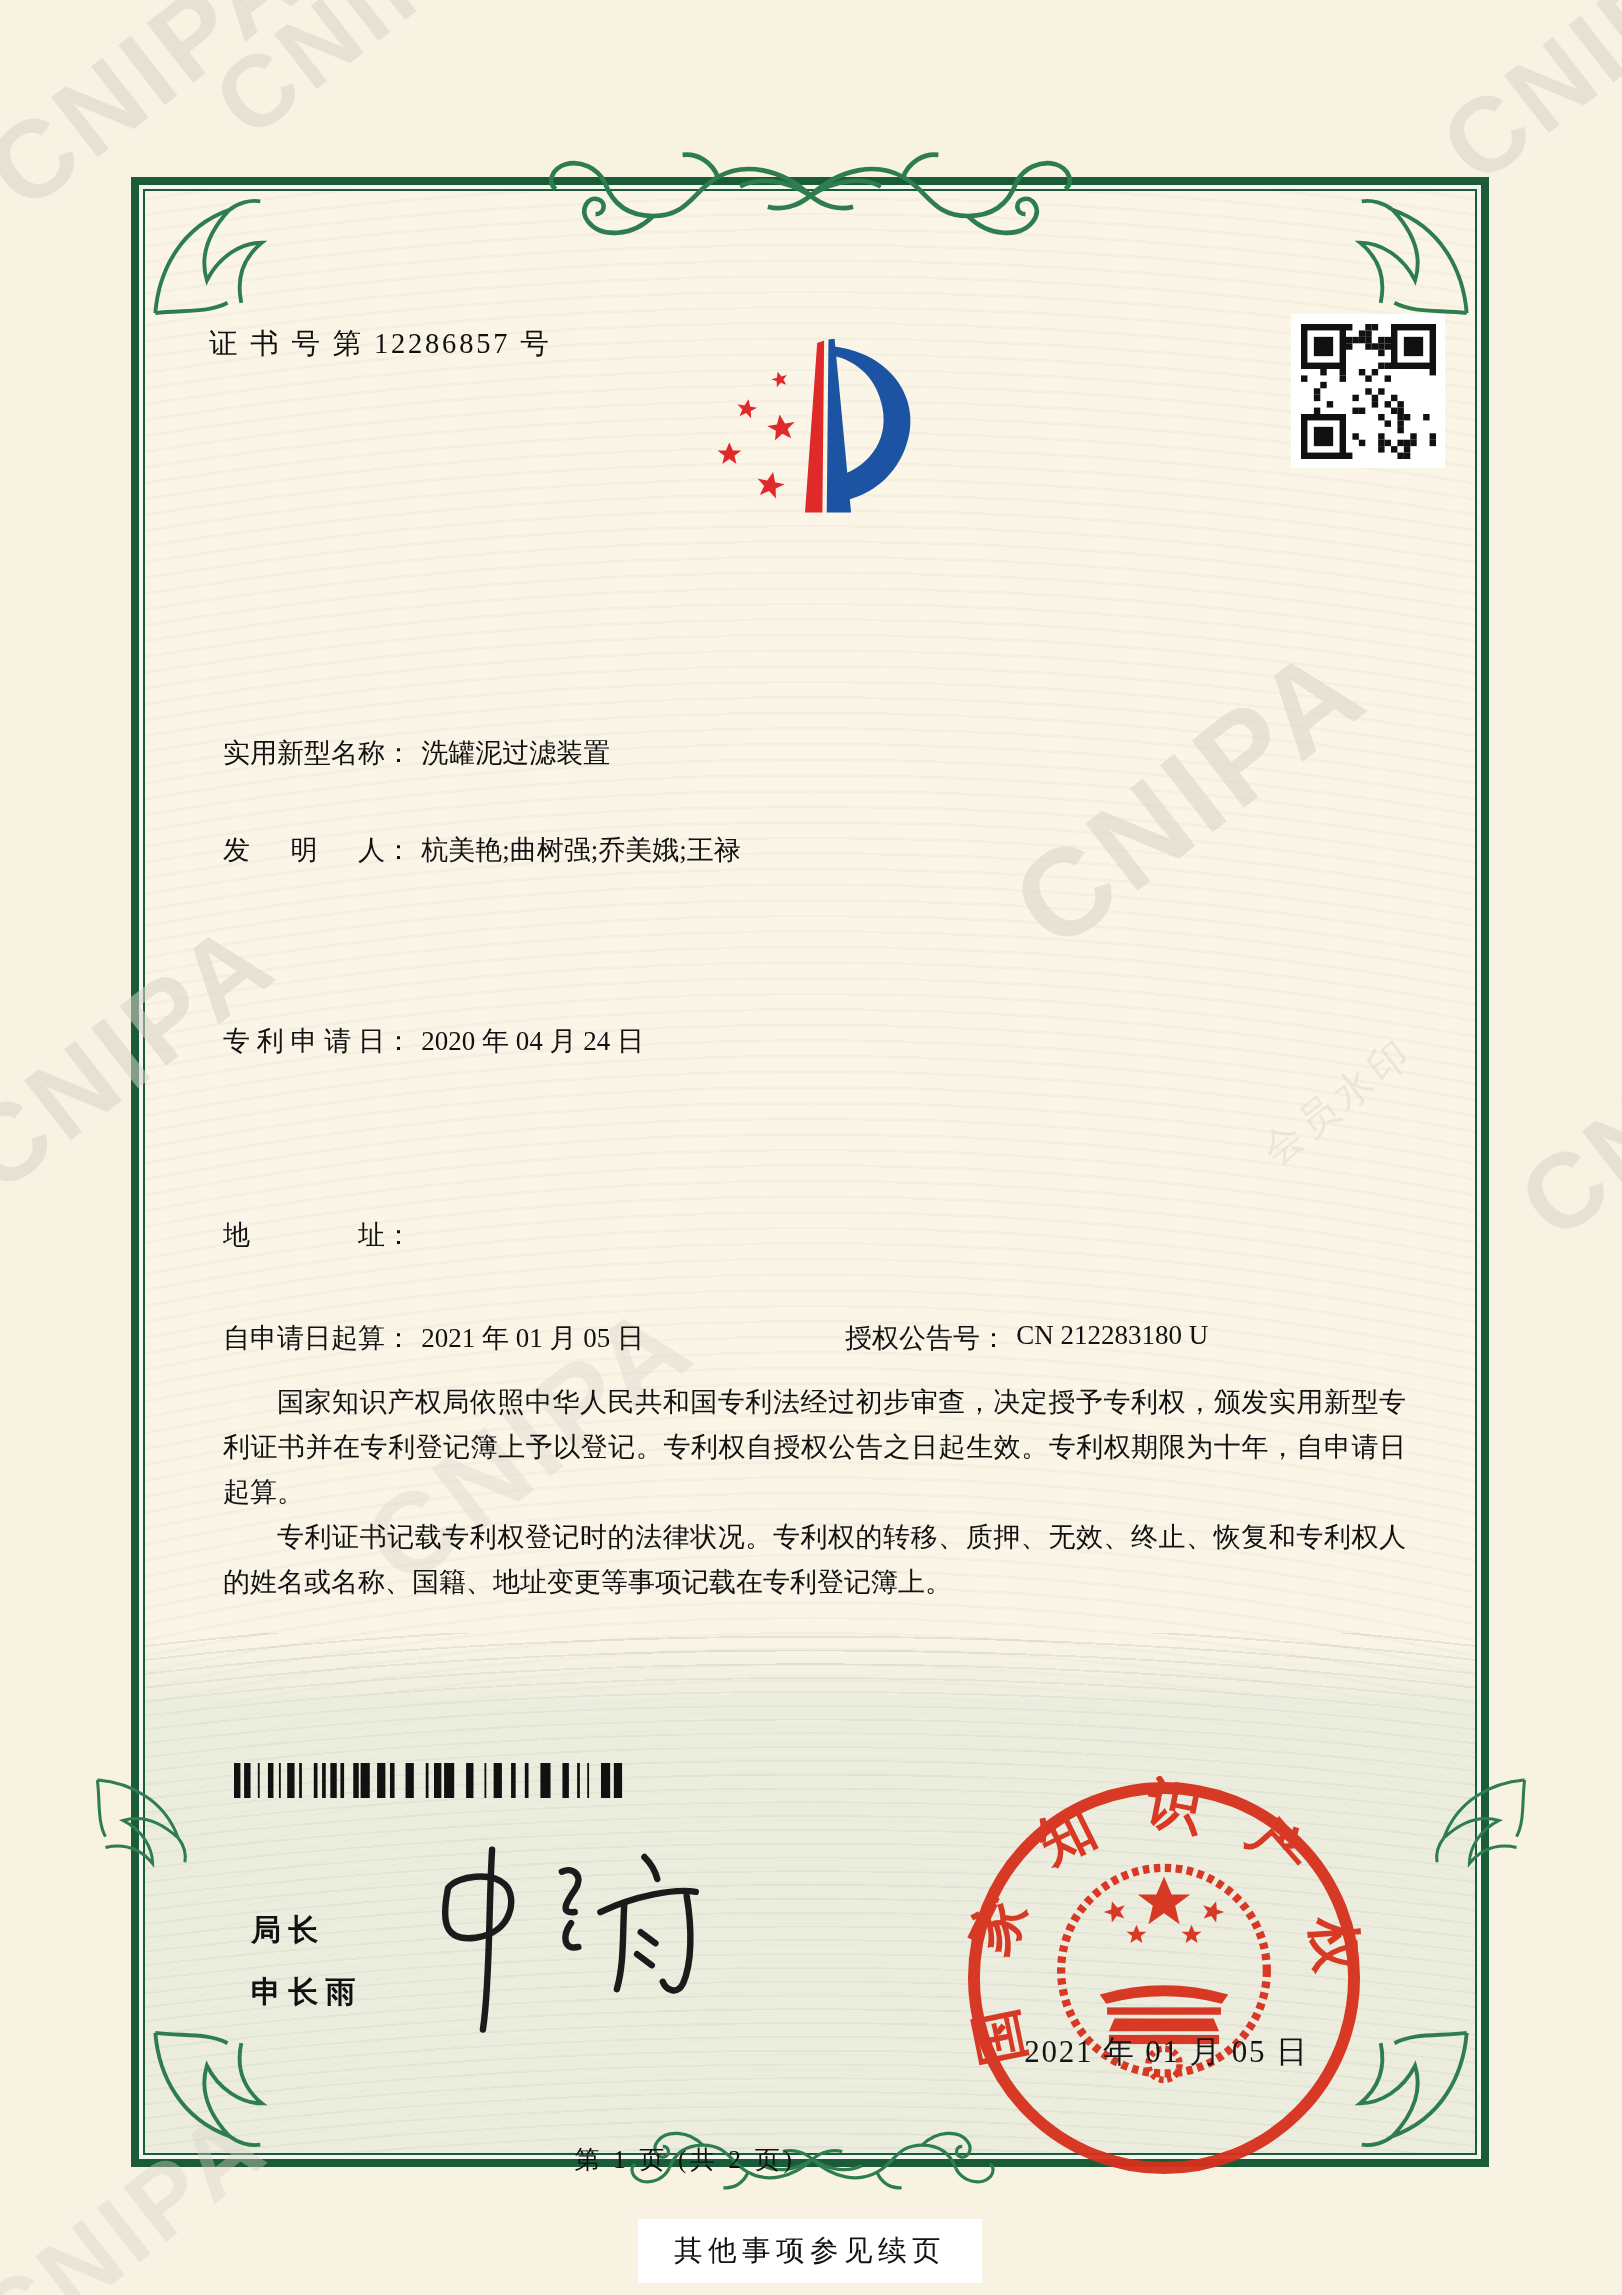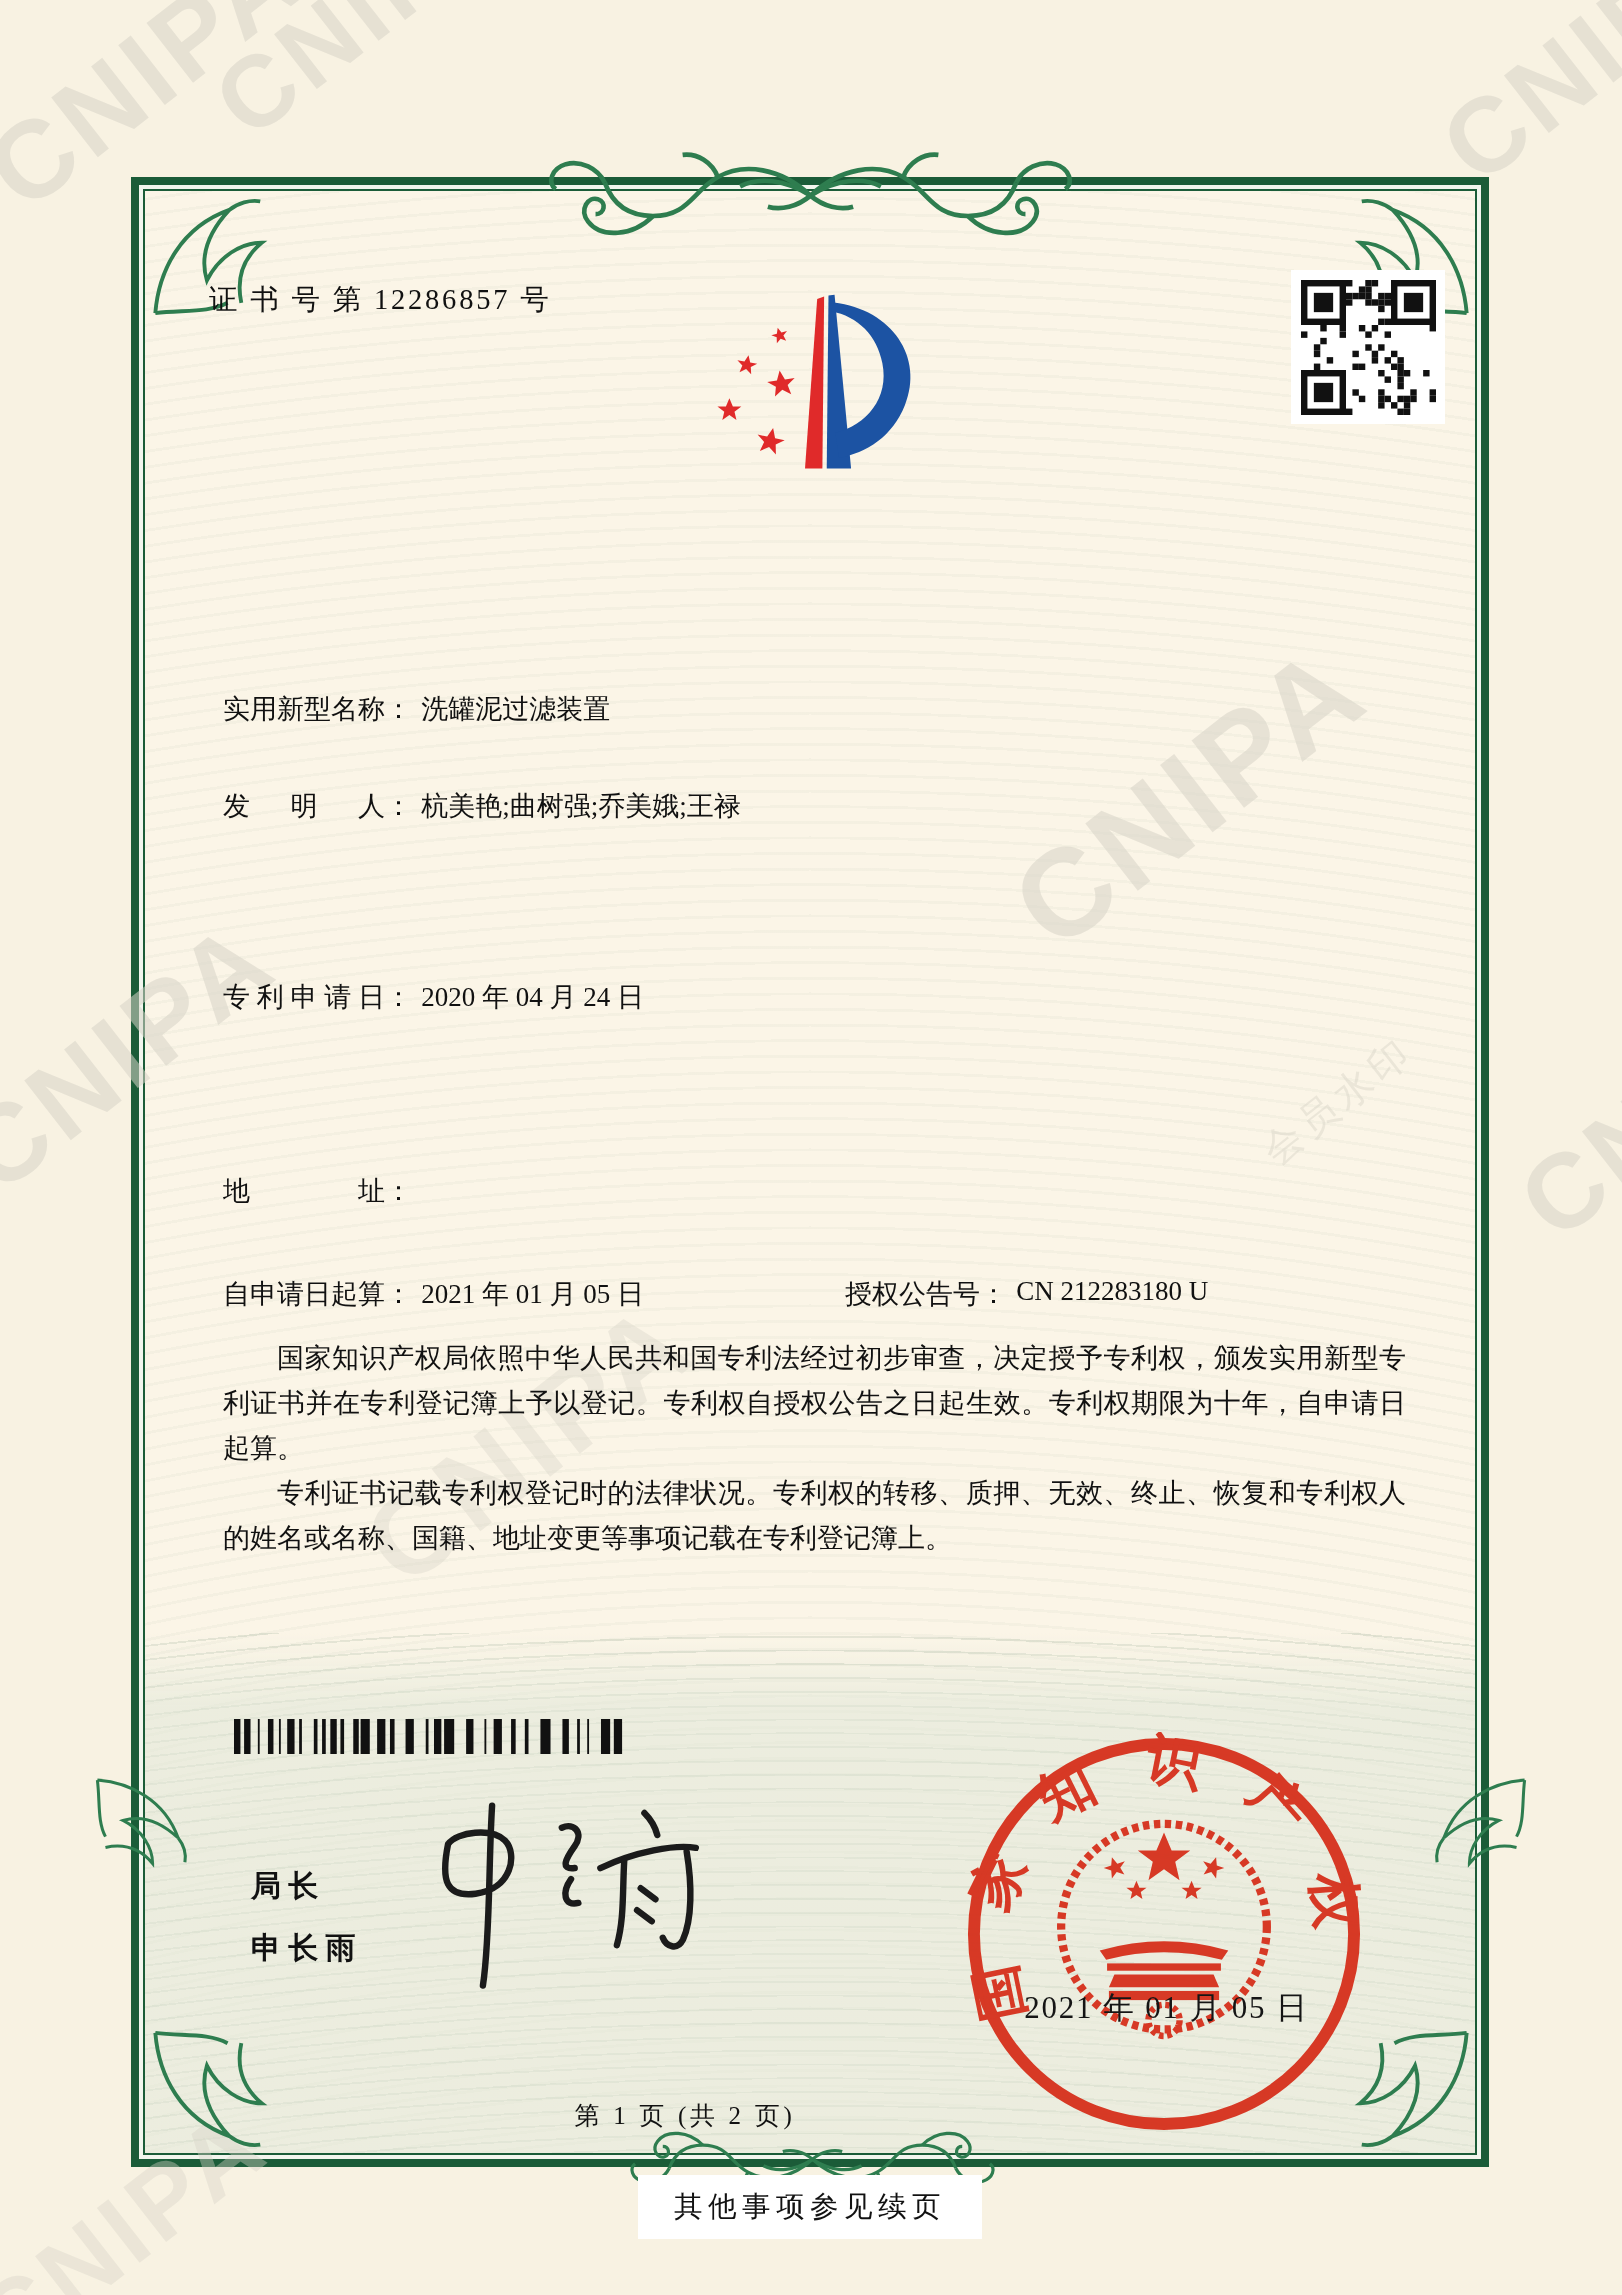--- a/index.html
+++ b/index.html
@@ -20,21 +20,21 @@
   .frame-inner{position:absolute;inset:3.7px;border:2.8px solid #1b5c38;background:#fbf5e7;}
   .waves{position:absolute;inset:0;
     background:repeating-radial-gradient(circle at 50% 235%, rgba(125,150,125,0.055) 0 2.8px, transparent 2.8px 15.6px);}
   .waves-strong{position:absolute;left:0;right:0;bottom:0;height:520px;
     background:
       linear-gradient(rgba(225,232,218,0), rgba(224,231,216,0.55) 14%, rgba(224,231,216,0.55)),
       repeating-radial-gradient(circle at 50% 1150%, rgba(108,138,112,0.16) 0 1.8px, transparent 1.8px 13.8px);}
   
   .orn{position:absolute;z-index:3;pointer-events:none;}
   
-  .content{position:absolute;inset:0;z-index:4;}
+  .content{position:absolute;inset:0;z-index:4;margin-top:44px;}
   .certno{position:absolute;left:209px;top:281px;font-size:28.5px;letter-spacing:2.8px;}
   .logo{position:absolute;left:691px;top:266px;width:268px;height:226px;}
   .qr{position:absolute;left:1291px;top:270px;width:154px;height:154px;background:#fff;
       display:flex;align-items:center;justify-content:center;}
   .title{position:absolute;left:131px;width:1358px;top:505px;text-align:center;
          font-size:69px;font-weight:bold;letter-spacing:12px;}
   .row{position:absolute;left:223px;font-size:27px;white-space:nowrap;}
   .lab{display:inline-block;width:162px;text-align:justify;text-align-last:justify;vertical-align:top;}
   .colon{display:inline-block;margin-right:9.2px;}
   .val{display:inline-block;vertical-align:top;}

